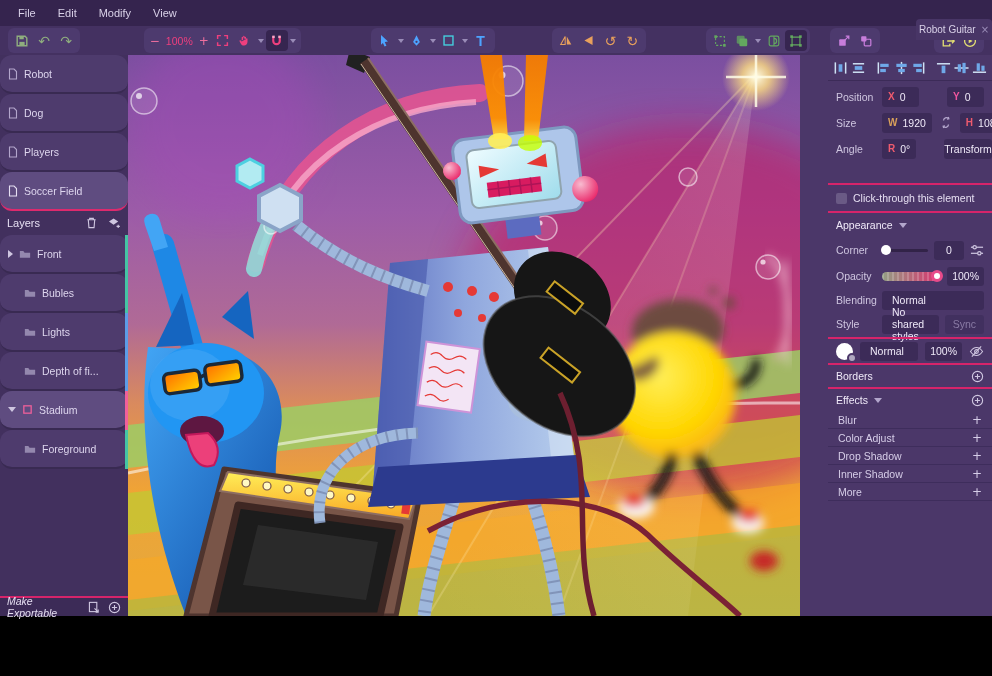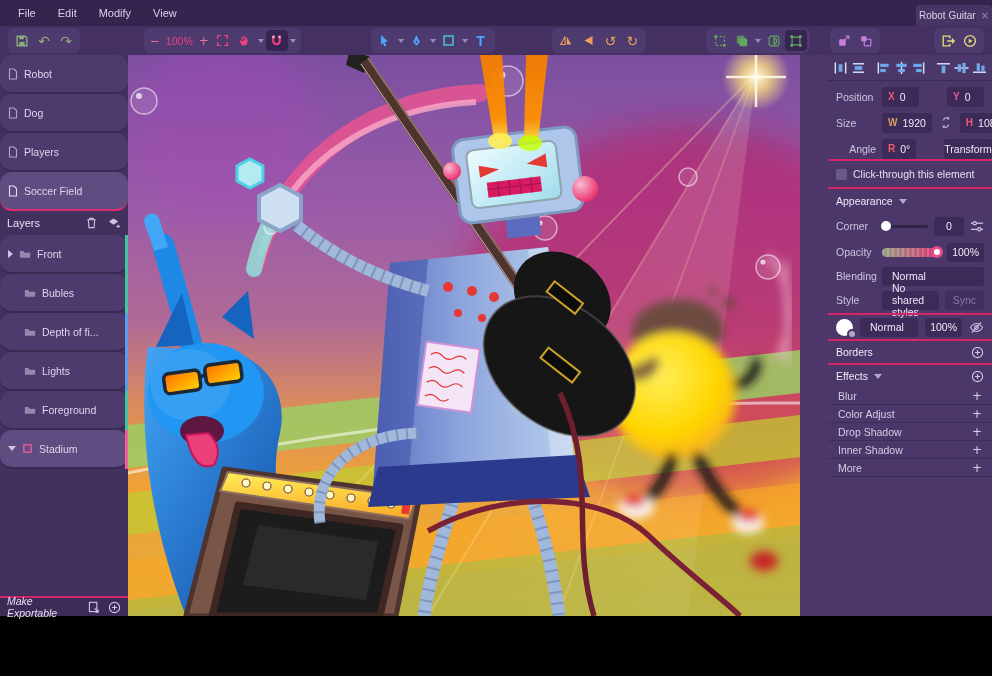--- a/index.html
+++ b/index.html
@@ -6,21 +6,21 @@
   html,body { width: 992px; height: 676px; background:#000; overflow:hidden; }
   body { font-family: "Liberation Sans", sans-serif; color:#e6dff2; font-size:11px; -webkit-font-smoothing:antialiased; }
   .glyph { font-family:"DejaVu Sans", sans-serif; }
 
   .window { width:992px; height:616px; display:flex; flex-direction:column; background:#443161; }
   .black-bar { width:992px; height:60px; background:#000; }
 
   
   .menubar { height:26px; background:#35244e; display:flex; align-items:center; padding-left:18px; position:relative; flex:0 0 auto;}
   .menubar .menu-item { margin-right:22px; color:#d9d1e8; cursor:default; }
-  .doc-tab { position:absolute; right:0; top:5px; height:21px; width:76px; background:#483566; border-radius:4px 4px 0 0; display:flex; align-items:center; justify-content:center; gap:5px; }
+  .doc-tab { position:absolute; right:0; top:19px; height:21px; width:76px; background:#483566; border-radius:4px 4px 0 0; display:flex; align-items:center; justify-content:center; gap:5px; }
   .doc-tab .tab-title { color:#d9d1e8; font-size:10px; }
   .doc-tab .tab-close { color:#9a8cb8; font-size:10px; }
 
   
   .toolbar { height:29px; background:#443161; display:flex; align-items:center; padding:0 8px; gap:10px; flex:0 0 auto;}
   .tb-group { background:#4d3a6e; border-radius:6px; display:flex; align-items:center; padding:1px 3px; height:25px; }
   .tb-btn { min-width:22px; height:21px; display:flex; align-items:center; justify-content:center; border-radius:4px; padding:0 2px; }
   .tb-btn.active { background:#362550; }
   .caret { width:0; height:0; border-left:3.5px solid transparent; border-right:3.5px solid transparent; border-top:4px solid #9a8cb8; margin:0 2px; }
   .zoom-level { color:#ef3f7e; font-size:10.5px; padding:0 3px; }
@@ -330,46 +330,46 @@
             <path d="M1 2h4l1.5 2H13v6H1z" fill="#9488ae"></path>
           </svg>
         <span>Bubles</span>
         <div class="strip" style="background: rgb(69, 196, 164);"></div>
       </div>
       <div class="list-row">
         <div class="indent"></div>
         <svg class="ic" width="12" height="10" viewBox="0 0 14 11">
             <path d="M1 2h4l1.5 2H13v6H1z" fill="#9488ae"></path>
           </svg>
-        <span>Depth of fi...</span>
+        <span>Lights</span>
         <div class="strip" style="background: rgb(92, 156, 230);"></div>
       </div>
       <div class="list-row">
         <div class="indent"></div>
         <svg class="ic" width="12" height="10" viewBox="0 0 14 11">
             <path d="M1 2h4l1.5 2H13v6H1z" fill="#9488ae"></path>
           </svg>
-        <span>Lights</span>
+        <span>Depth of fi...</span>
         <div class="strip" style="background: rgb(92, 156, 230);"></div>
+      </div>
+      <div class="list-row sel">
+        <div class="row-caret-d"></div>
+        <svg class="ic" width="11" height="11" viewBox="0 0 12 12" fill="none" stroke="#f0609a" stroke-width="1.4">
+            <rect x="2" y="2" width="8" height="8"></rect>
+          </svg>
+        <span>Stadium</span>
+        <div class="strip" style="background: rgb(240, 96, 154);"></div>
       </div>
       <div class="list-row">
         <div class="indent"></div>
         <svg class="ic" width="12" height="10" viewBox="0 0 14 11">
             <path d="M1 2h4l1.5 2H13v6H1z" fill="#9488ae"></path>
           </svg>
         <span>Foreground</span>
         <div class="strip" style="background: rgb(69, 196, 164);"></div>
-      </div>
-      <div class="list-row sel">
-        <div class="row-caret-d"></div>
-        <svg class="ic" width="11" height="11" viewBox="0 0 12 12" fill="none" stroke="#f0609a" stroke-width="1.4">
-            <rect x="2" y="2" width="8" height="8"></rect>
-          </svg>
-        <span>Stadium</span>
-        <div class="strip" style="background: rgb(240, 96, 154);"></div>
       </div>
 
       <div class="ls-fill"></div>
 
       <div class="export-bar">
         <span class="lbl">Make Exportable</span>
         <svg class="ic" width="13" height="12" viewBox="0 0 14 13" fill="none" stroke="#cfc6e0" stroke-width="1.2">
             <rect x="1.5" y="1.5" width="8" height="10"></rect>
             <path d="M7 8l4 4M11 9.2V12H8.2"></path>
           </svg>
@@ -687,21 +687,21 @@
               <path d="M3.5 4.5a3 3 0 0 1 5 -2M8.5 8.5a3 3 0 0 1 -5 2"></path>
               <path d="M8.3 1l.5 1.8L7 3.2M3.7 12l-.5-1.8 1.8-.4"></path>
             </svg>
         </div>
         <div class="field">
           <span class="axis ax-h">H</span>
           <span class="val">1080</span>
         </div>
       </div>
 
-      <div class="prow geo" style="margin-bottom:0;text-align:right;">
+      <div class="prow geo" style="margin-bottom:24px;">
         <span class="rlbl">Angle</span>
         <div class="field">
           <span class="axis ax-r">R</span>
           <span class="val">0°</span>
         </div>
         <div class="linkbox"></div>
         <div class="btn">Transform</div>
       </div>
 
       <div class="pink-hr"></div>

